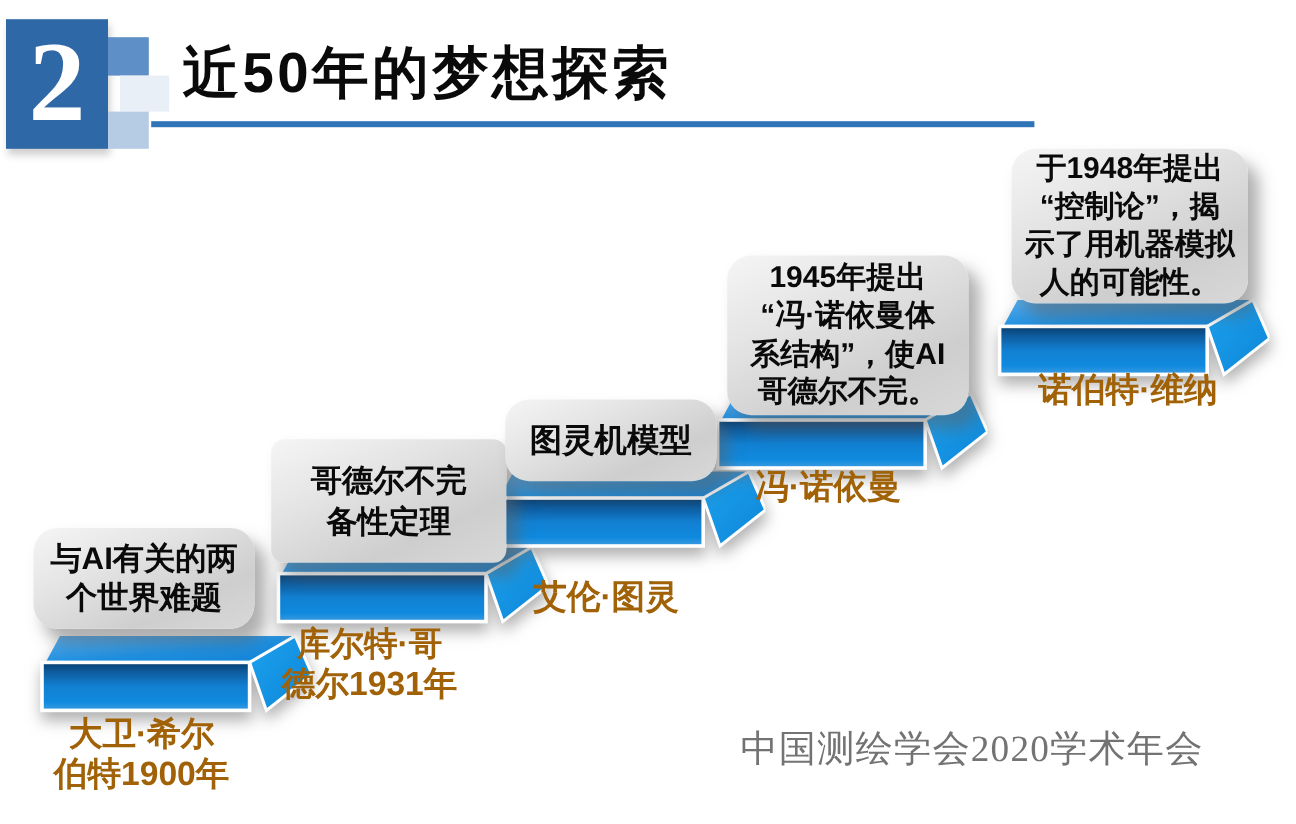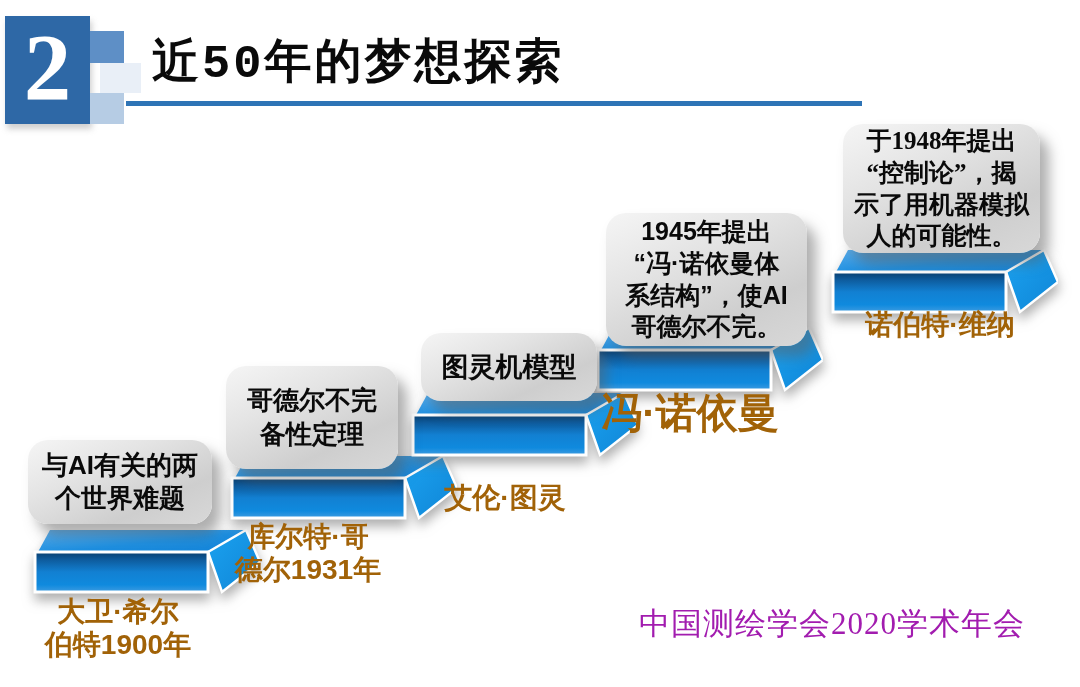--- a/index.html
+++ b/index.html
@@ -17,21 +17,21 @@
   .num-box span{
     color:#ffffff;font-family:"Liberation Serif", serif;font-weight:bold;
     font-size:95px;line-height:1;transform:translateY(-2px);
   }
   .deco{position:absolute;}
   .deco1{left:90px;top:31px;width:34px;height:32px;background:#5E8FC6;}
   .deco2{left:100px;top:63px;width:41px;height:30px;background:#E9EFF7;}
   .deco3{left:90px;top:93px;width:34px;height:31px;background:#B6CCE4;}
   .page-title{
     position:absolute;left:152px;top:30px;margin:0;
-    font-family:Liberation Mono, monospace;font-weight:bold;
+    font-family:Liberation Sans, sans-serif;font-weight:bold;
     font-size:47px;color:#0a0a0a;letter-spacing:3px;white-space:nowrap;
   }
   .title-rule{
     position:absolute;left:126px;top:101px;width:736px;height:5px;
     background:#2E74B6;
   }
   
   .callout{
     position:absolute;border-radius:20px;
     background:linear-gradient(155deg,#f5f5f5 0%,#e4e4e4 35%,#cecece 72%,#d8d8d8 100%);
@@ -48,22 +48,22 @@
     filter:drop-shadow(1px 7px 6px rgba(110,110,110,.55));
   }
   .step-label{
     position:absolute;z-index:4;width:230px;
     text-align:center;white-space:pre-line;
     font-weight:bold;color:#a16207;font-size:28px;line-height:1.18;
   }
   
   .footer-text{
     position:absolute;left:595px;top:603px;width:430px;
-    font-family:"Liberation Serif", serif;font-size:31px;color:#a21caf;
-    letter-spacing:1px;text-align:right;white-space:nowrap;
+    font-family:"Liberation Serif", serif;font-size:31px;color:#737373;
+    letter-spacing:1px;text-align:center;white-space:nowrap;
   }
 </style>
 </head>
 <body>
 
 <svg width="0" height="0" style="position:absolute" aria-hidden="true">
   <defs>
     <linearGradient id="gFront" x1="0" y1="0" x2="0" y2="1">
       <stop offset="0%" stop-color="#093E6E"></stop>
       <stop offset="20%" stop-color="#0E5C9E"></stop>
@@ -99,21 +99,21 @@
 个世界难题</span>
   </div>
   <svg class="block" style="left:30px;top:512px;" width="230" height="100" viewBox="0 0 230 100">
     <polygon points="8,40 178,40 216,18 20,18" fill="url(#gTop)"></polygon>
     <polygon points="178,40 216,18 230,50 192,80" fill="url(#gRight)" stroke="#ffffff" stroke-width="2.5"></polygon>
     <rect x="5" y="40" width="173" height="40" fill="url(#gFront)" stroke="#ffffff" stroke-width="3"></rect>
   </svg>
   <div class="step-label" style="left:3px;top:595px;">大卫·希尔
 伯特1900年</div>
 
-  <div class="callout" style="left:226px;top:366px;width:172px;height:103px;">
+  <div class="callout" style="left:226px;top:366px;width:196px;height:103px;border-radius:11px;">
     <span style="font-size:26px;">哥德尔不完
 备性定理</span>
   </div>
   <svg class="block" style="left:227px;top:438px;" width="230" height="100" viewBox="0 0 230 100">
     <polygon points="8,40 178,40 216,18 20,18" fill="url(#gTop)"></polygon>
     <polygon points="178,40 216,18 230,50 192,80" fill="url(#gRight)" stroke="#ffffff" stroke-width="2.5"></polygon>
     <rect x="5" y="40" width="173" height="40" fill="url(#gFront)" stroke="#ffffff" stroke-width="3"></rect>
   </svg>
   <div class="step-label" style="left:193px;top:520px;">库尔特·哥
 德尔1931年</div>
@@ -132,24 +132,24 @@
     <span style="font-size:25px;">1945年提出
 “冯·诺依曼体
 系结构”，使AI
 哥德尔不完。</span>
   </div>
   <svg class="block" style="left:593px;top:310px;" width="230" height="100" viewBox="0 0 230 100">
     <polygon points="8,40 178,40 216,18 20,18" fill="url(#gTop)"></polygon>
     <polygon points="178,40 216,18 230,50 192,80" fill="url(#gRight)" stroke="#ffffff" stroke-width="2.5"></polygon>
     <rect x="5" y="40" width="173" height="40" fill="url(#gFront)" stroke="#ffffff" stroke-width="3"></rect>
   </svg>
-  <div class="step-label" style="left:575px;top:389px;font-size:41px;">冯·诺依曼</div>
+  <div class="step-label" style="left:575px;top:389px;font-size:28px;">冯·诺依曼</div>
 
   <div class="callout" style="left:843px;top:124px;width:197px;height:129px;">
-    <span style="font-size:25px;font-family:Liberation Serif, serif;">于1948年提出
+    <span style="font-size:25px;">于1948年提出
 “控制论”，揭
 示了用机器模拟
 人的可能性。</span>
   </div>
   <svg class="block" style="left:828px;top:232px;" width="230" height="100" viewBox="0 0 230 100">
     <polygon points="8,40 178,40 216,18 20,18" fill="url(#gTop)"></polygon>
     <polygon points="178,40 216,18 230,50 192,80" fill="url(#gRight)" stroke="#ffffff" stroke-width="2.5"></polygon>
     <rect x="5" y="40" width="173" height="40" fill="url(#gFront)" stroke="#ffffff" stroke-width="3"></rect>
   </svg>
   <div class="step-label" style="left:825px;top:308px;">诺伯特·维纳</div>

